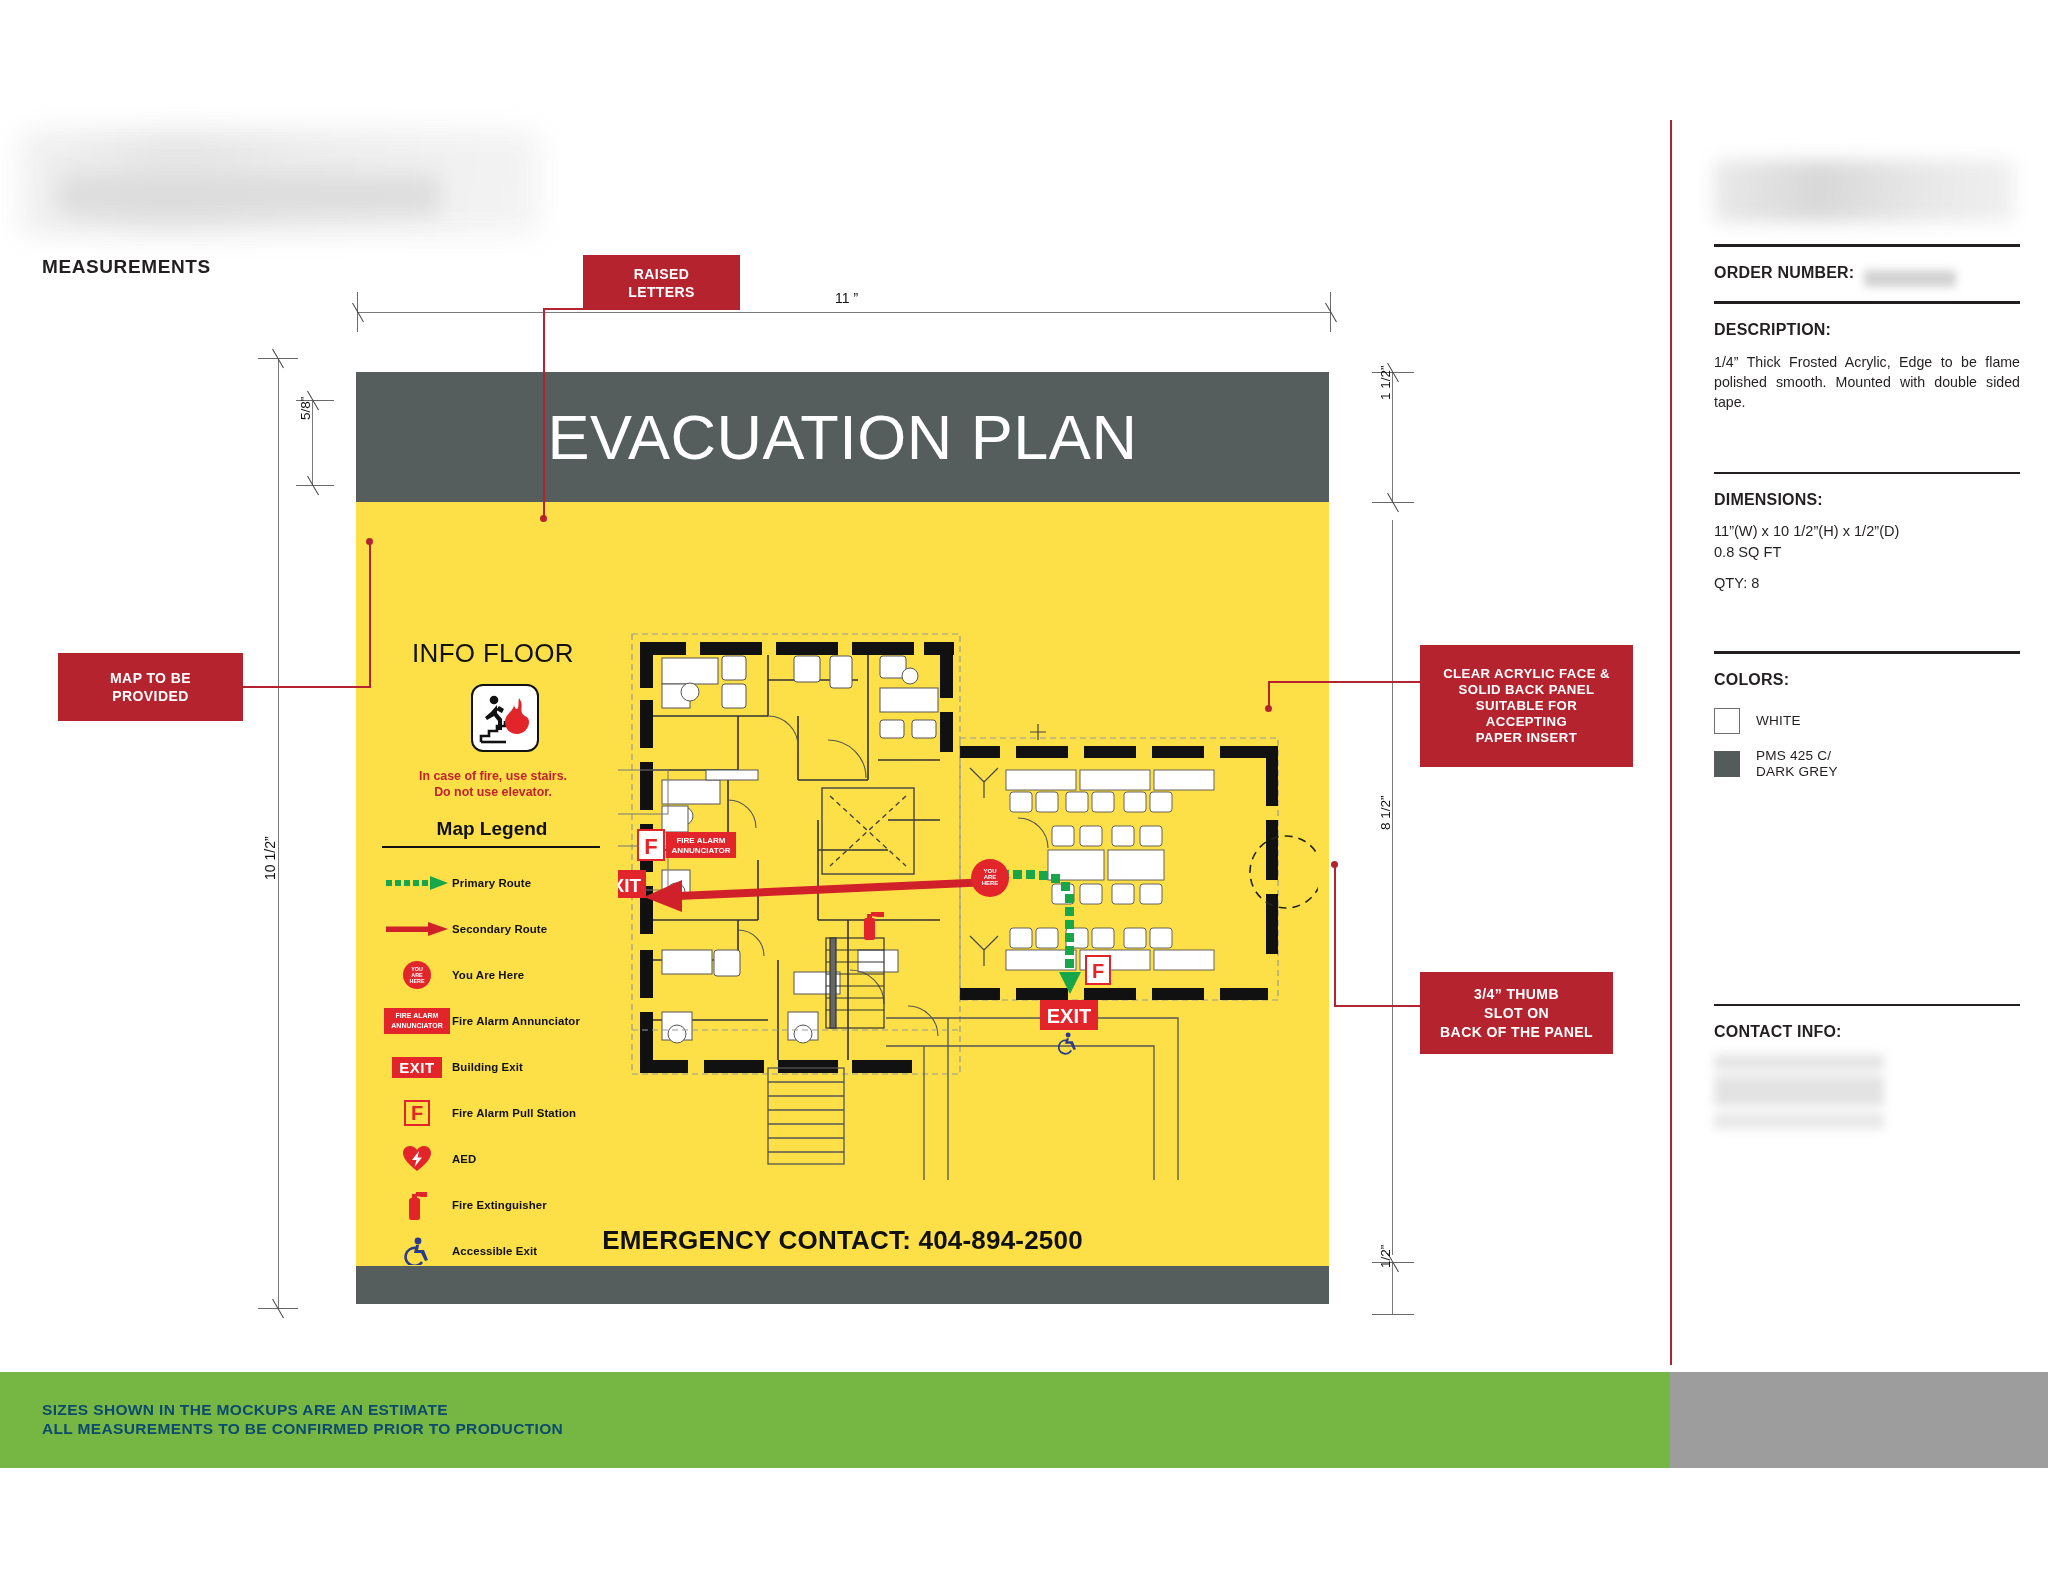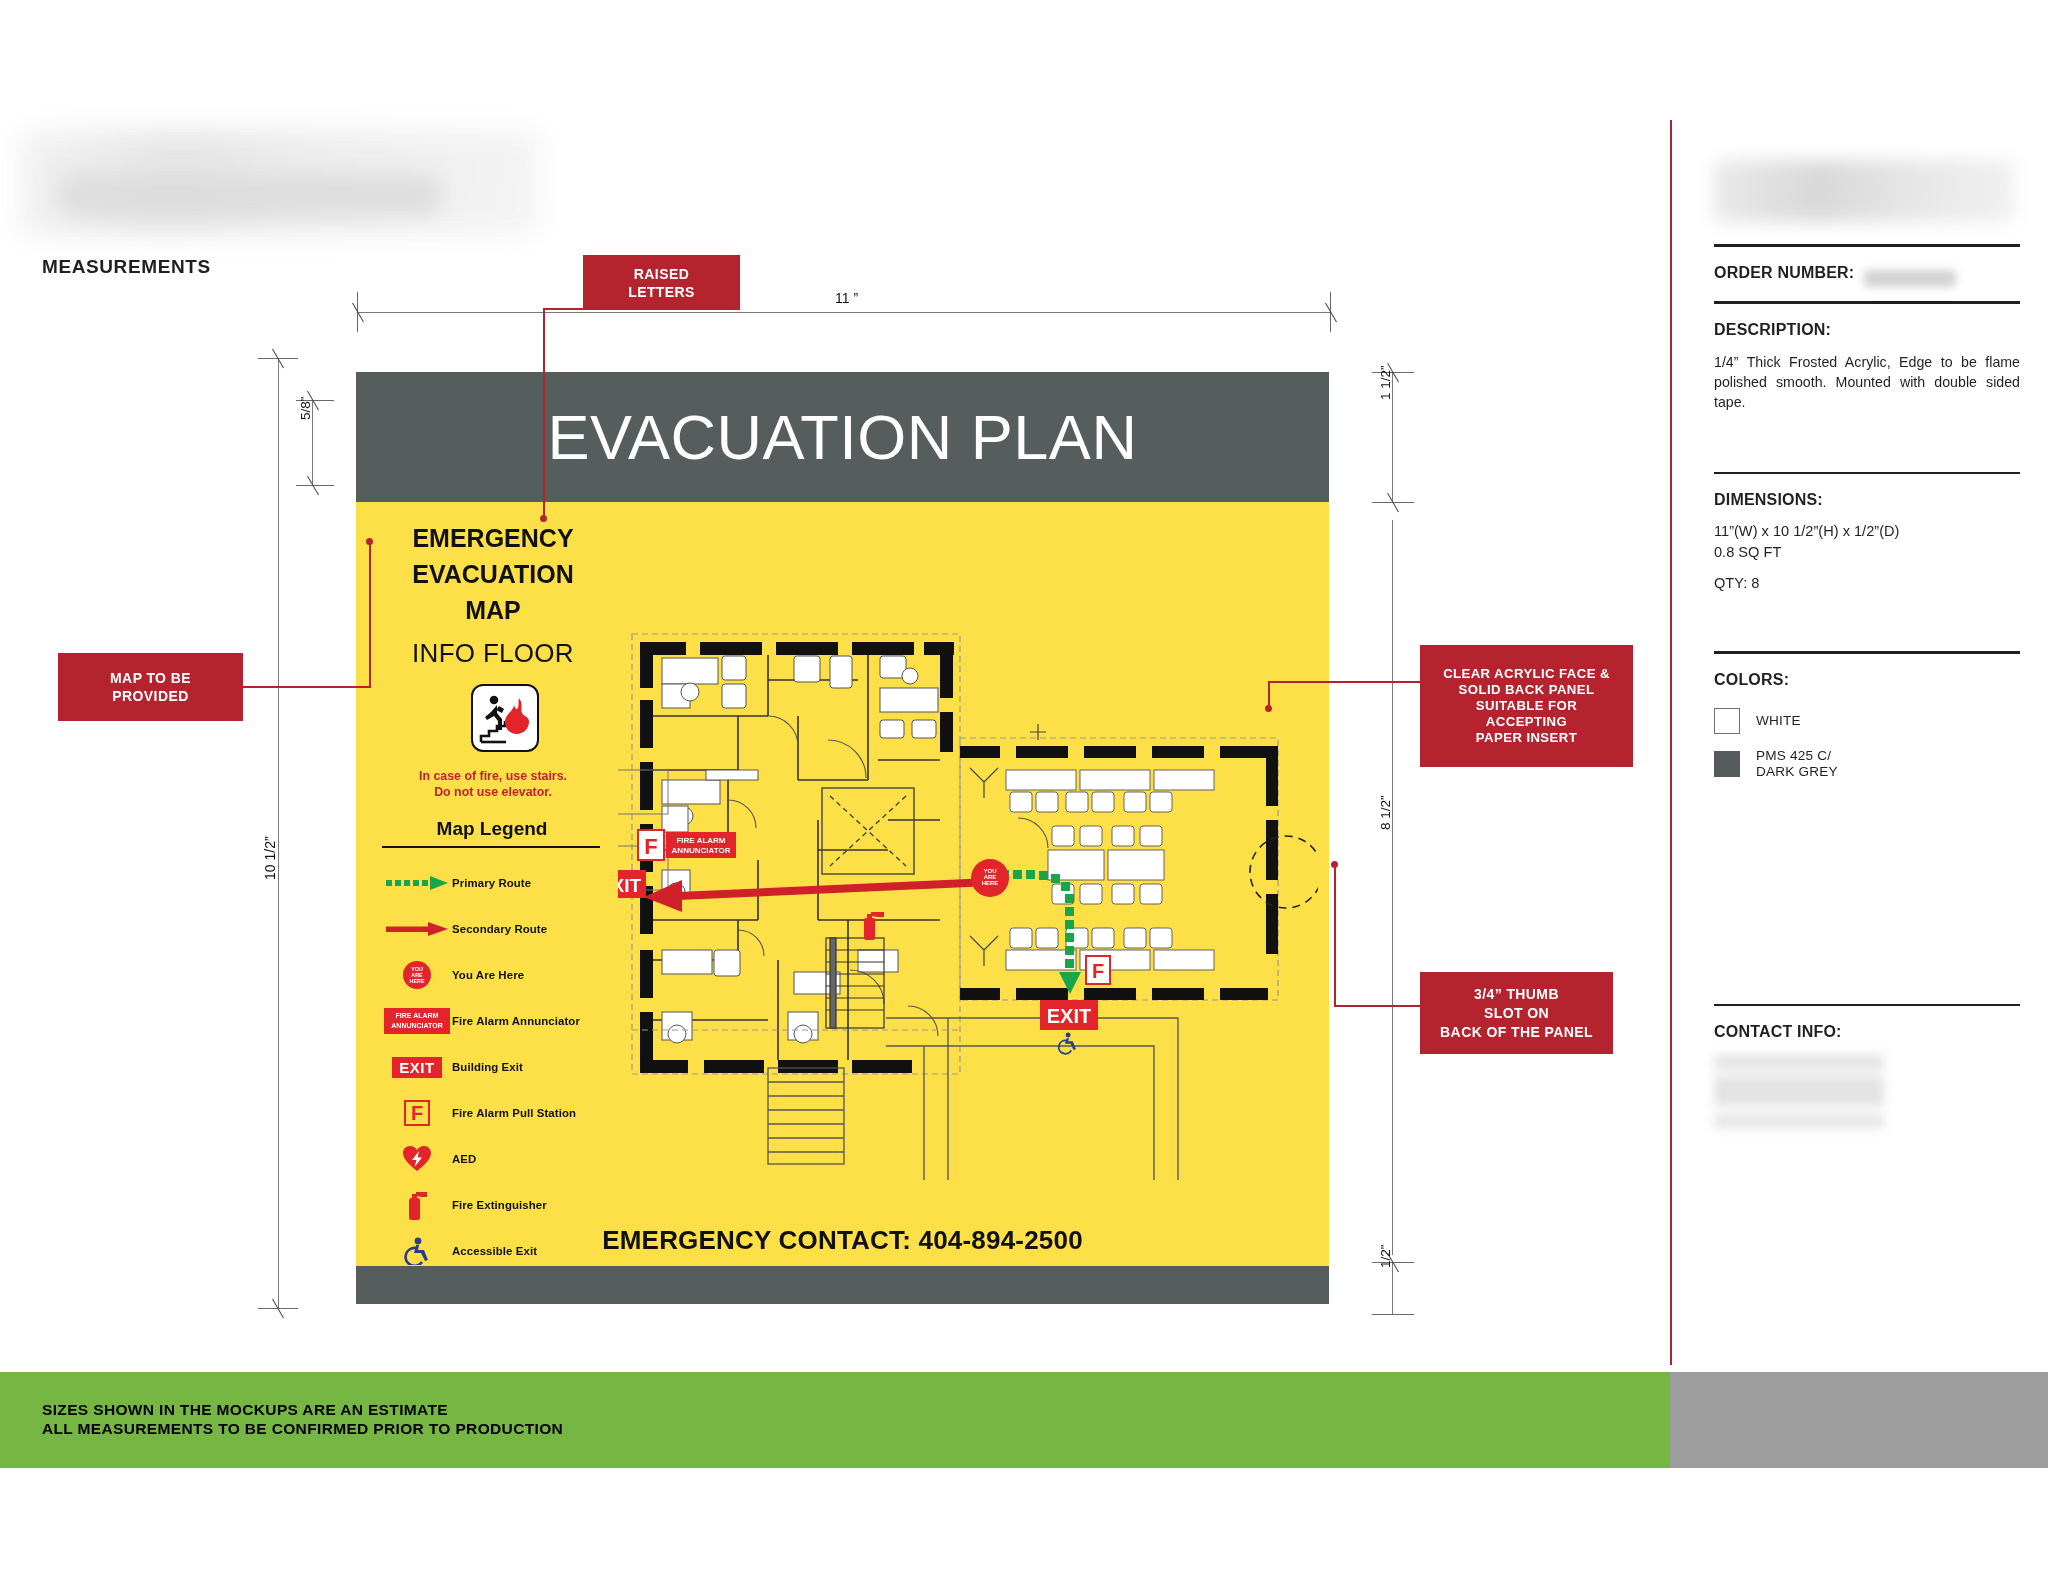--- a/index.html
+++ b/index.html
@@ -32,21 +32,21 @@
     position: absolute; left: 1670px; top: 120px; width: 2px; height: 1245px;
     background: #a72832;
   }
 
   
   .footer-green {
     position: absolute; left: 0; top: 1372px; width: 1670px; height: 96px;
     background: #76b743;
   }
   .footer-green .ln {
-    color: #000000; font-size: 15.5px; font-weight: 700; letter-spacing: .35px;
+    color: #0c4a6e; font-size: 15.5px; font-weight: 700; letter-spacing: .35px;
     line-height: 19px;
   }
   .footer-green .wrap { padding: 28px 0 0 42px; }
   .footer-grey {
     position: absolute; left: 1670px; top: 1372px; width: 378px; height: 96px;
     background: #9d9d9d;
   }
 
   
   .info { position: absolute; left: 1714px; top: 160px; width: 306px; color:#231f20; }
@@ -237,25 +237,20 @@
   <div class="dlabel rot" style="left:1378px; top:1268px; font-size:13.5px;">1/2”</div>
 
   <div class="sign">
 
     <div class="sign-header">
       <h1>EVACUATION PLAN</h1>
     </div>
 
     <div class="sign-body">
 
-      <div class="emg-title">
-        <div>EMERGENCY</div>
-        <div>EVACUATION</div>
-        <div>MAP</div>
-      </div>
 
       <div class="first-floor">INFO FLOOR</div>
 
       <div class="fire-icon">
         <svg width="64" height="64" viewBox="0 0 64 64">
           <circle cx="21" cy="14" r="4.3" fill="#111"></circle>
           <path d="M24 19 L18 26 L12 31 L14 34 L21 30 L25 35 L25 44 L29 44 L29 33 L24 27 Z" fill="#111"></path>
           <path d="M26 20 L31 23 L29 27 L23 24 Z" fill="#111"></path>
           <path d="M8 56 L8 50 L16 50 L16 45 L24 45 L24 40 L32 40 L32 35" stroke="#111" stroke-width="2.6" fill="none"></path>
           <path d="M8 56 L33 56" stroke="#111" stroke-width="2.6" fill="none"></path>

